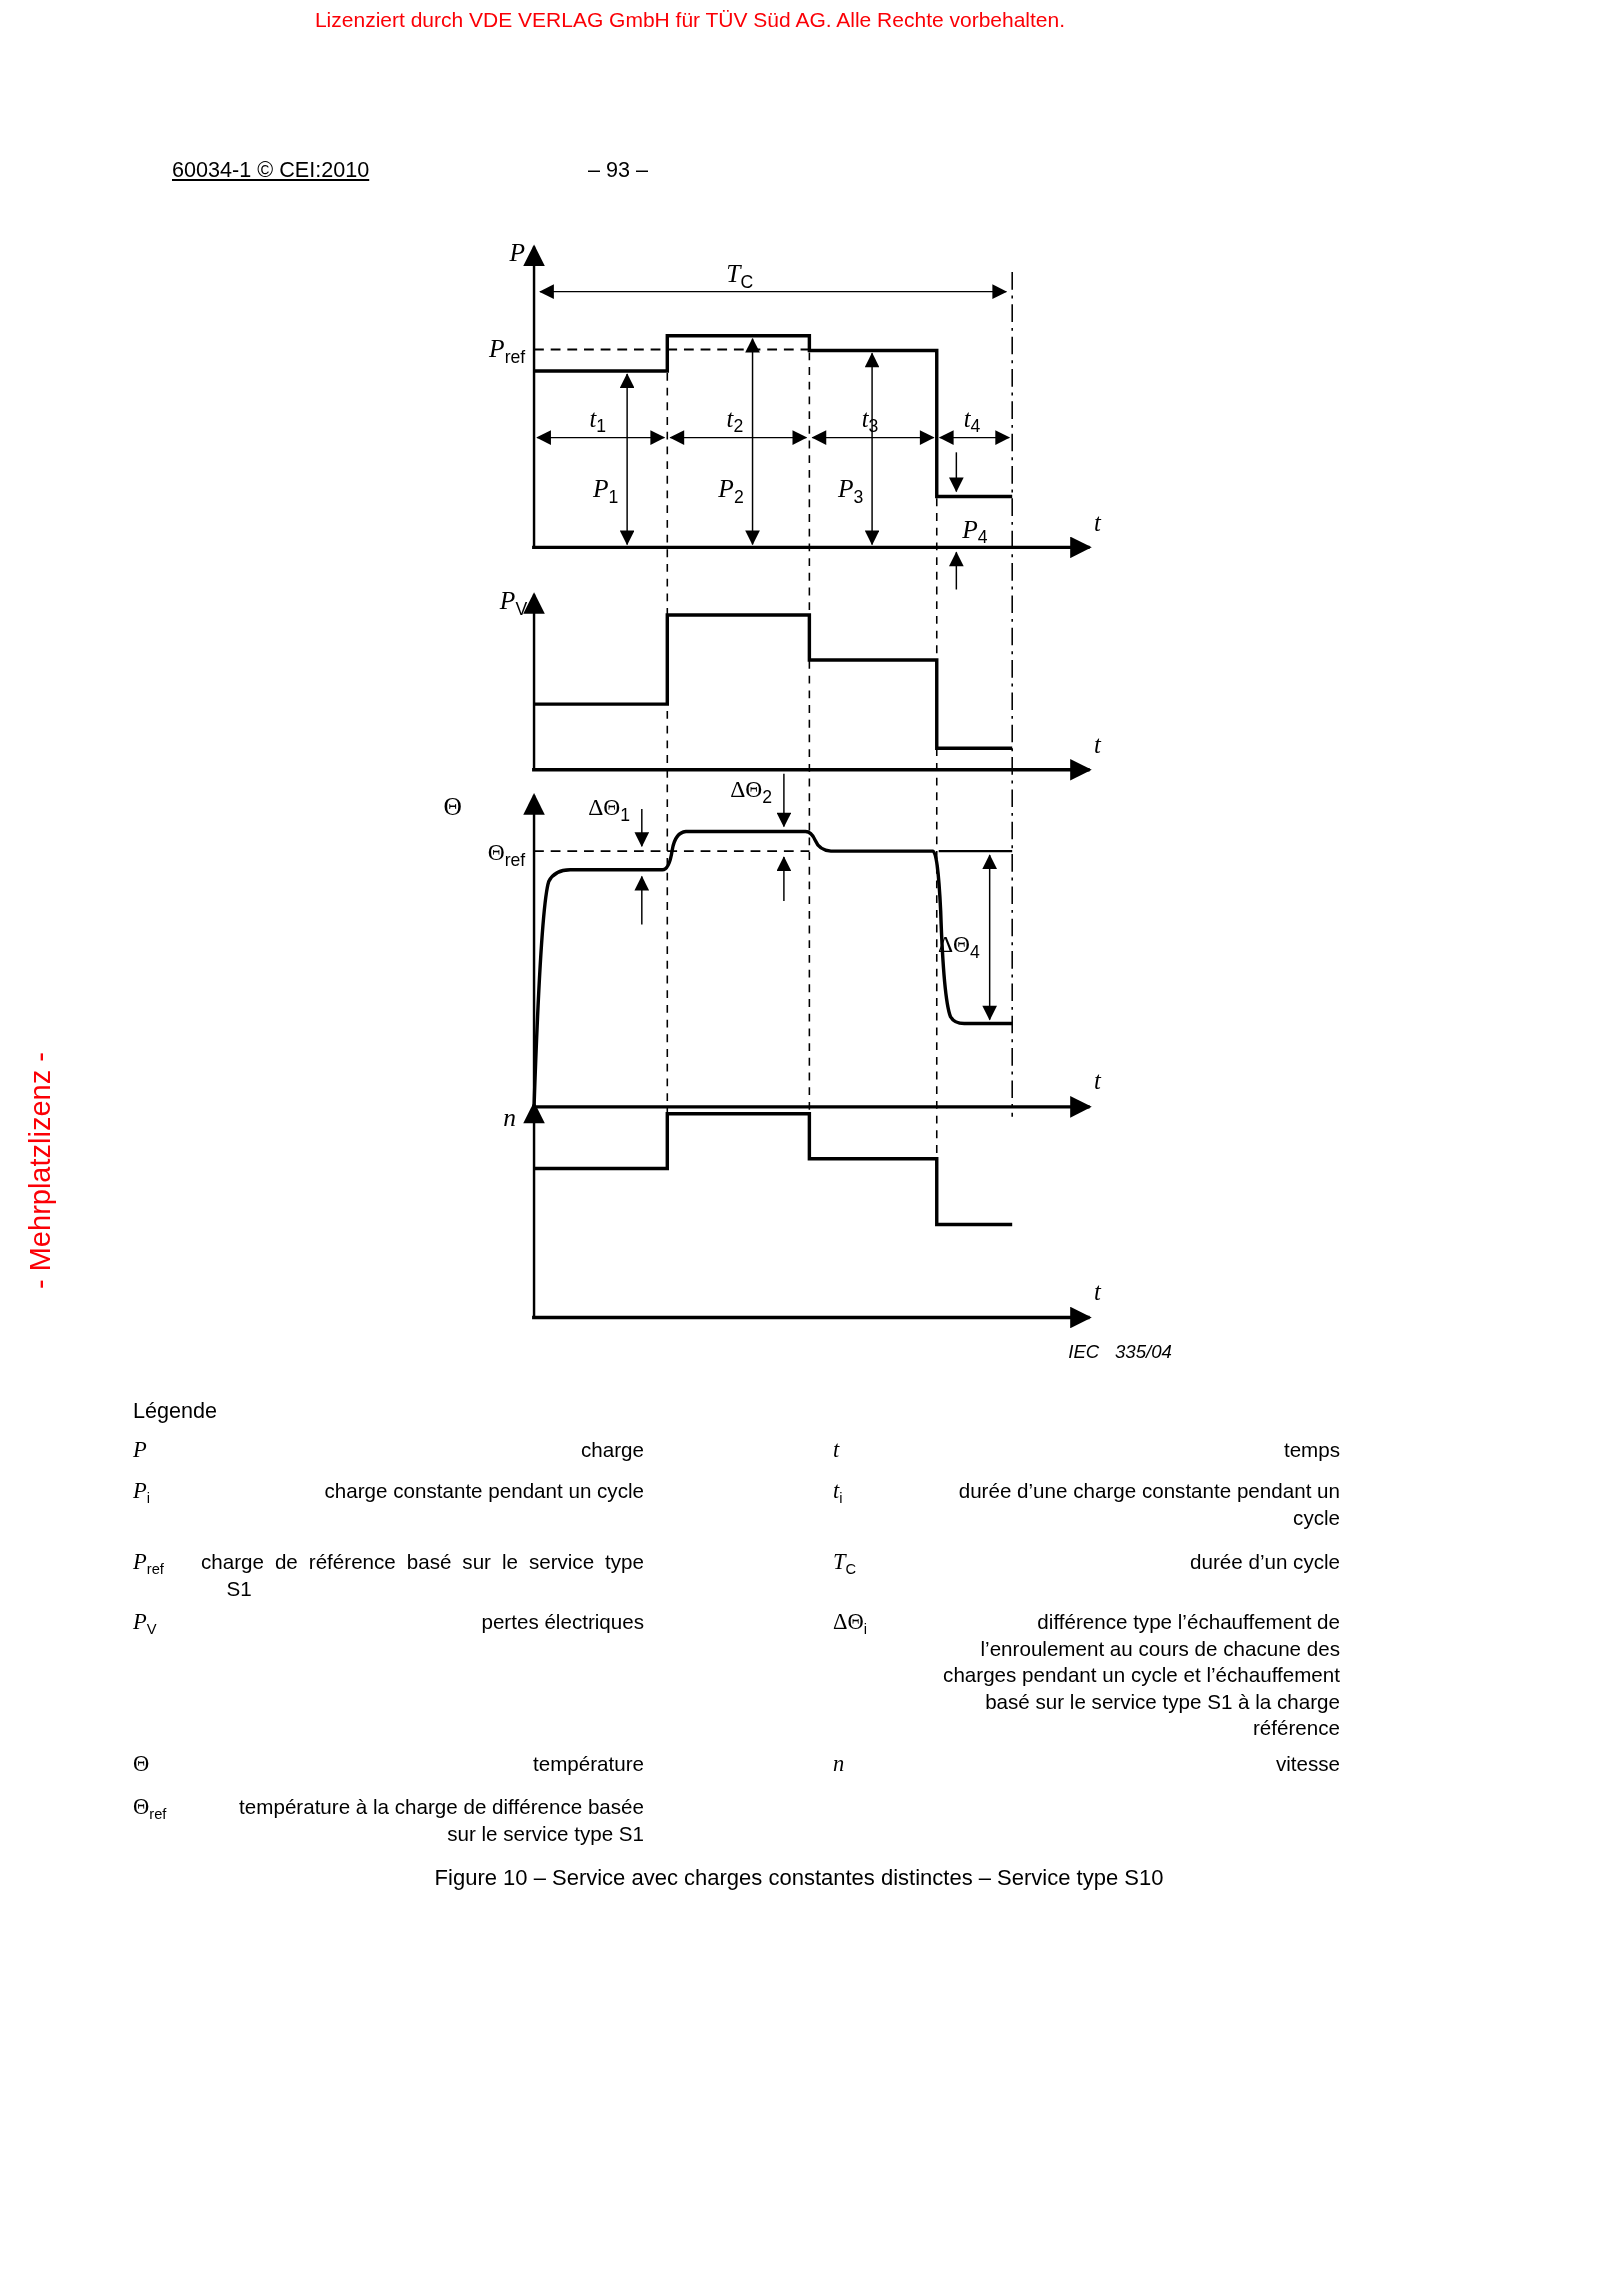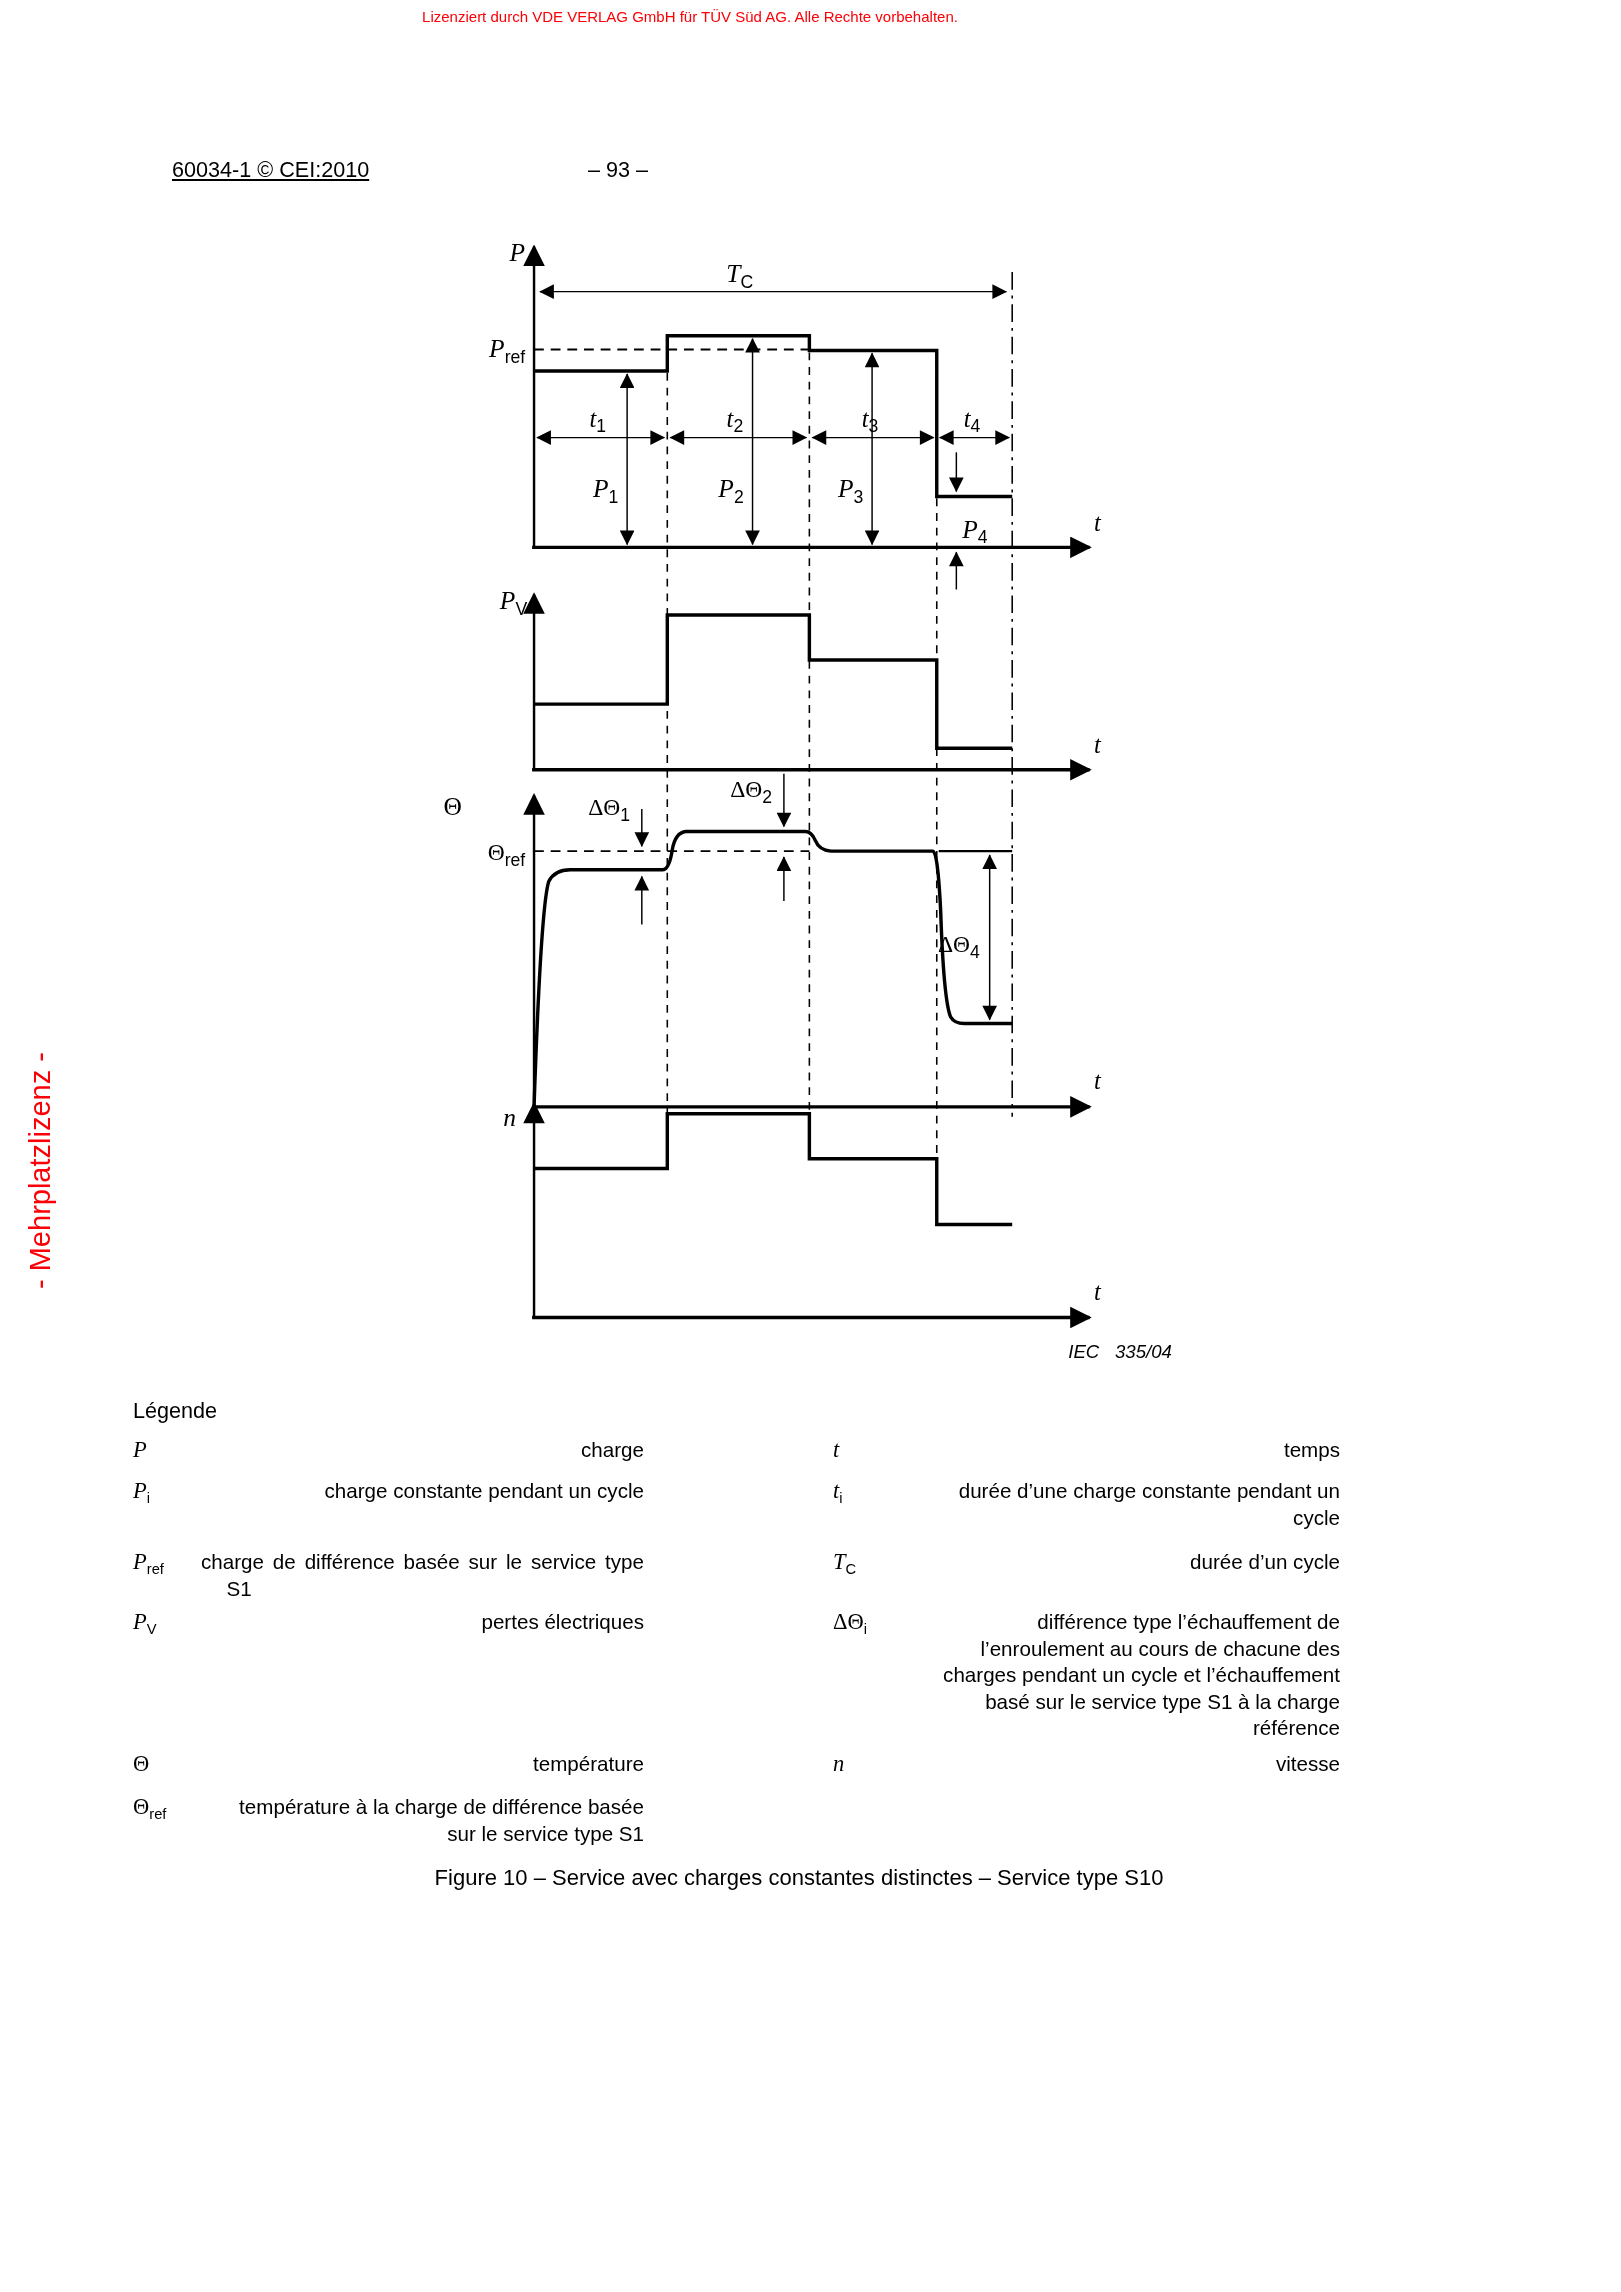--- a/index.html
+++ b/index.html
@@ -1,19 +1,19 @@
 <!DOCTYPE html>
 <html><head>
 <meta charset="utf-8">
 <style>
   html,body{margin:0;padding:0;background:#fff;}
   body{position:relative;width:1621px;height:2293px;font-family:"Liberation Sans",sans-serif;color:#000;overflow:hidden;}
   .abs{position:absolute;}
   .red{color:#fb0006;}
-  #license{top:7.8px;left:690px;transform:translateX(-50%);font-size:15px;white-space:nowrap;}
+  #license{top:7.8px;left:690px;transform:translateX(-50%);font-size:21px;white-space:nowrap;}
   #sidenote{left:23.5px;top:1289px;transform:rotate(-90deg);transform-origin:0 0;font-size:29px;white-space:nowrap;}
   #docref{left:172px;top:157px;font-size:21.6px;text-decoration:underline;}
   #pageno{left:588px;top:157px;font-size:21.6px;}
   #caption{left:799px;top:1865px;transform:translateX(-50%);font-size:22px;font-weight:normal;white-space:nowrap;}
   #legend-title{left:133px;top:1398px;font-size:21.6px;font-weight:normal;}
   svg text{fill:#000;}
   .vl{font-family:"Liberation Serif",serif;font-style:italic;font-size:26px;}
   .vls{font-family:"Liberation Serif",serif;font-style:italic;font-size:25px;}
   .sb{font-family:"Liberation Sans",sans-serif;font-style:normal;font-size:18px;}
   .gk{font-family:"Liberation Serif",serif;font-style:normal;font-size:26px;}
@@ -140,21 +140,21 @@
   <span class="symr"><i>t</i><sub>i</sub></span>
   <div class="txtr">
     <div class="nw">durée d’une charge constante pendant un</div>
     <div class="nw">cycle</div>
   </div>
 </div>
 
 <div class="lrow" style="top:1549px">
   <span class="sym"><i>P</i><sub>ref</sub></span>
   <div class="txt">
-    <div class="jline">charge de différence basée sur le service type</div>
+    <div class="jline">charge de référence basé sur le service type</div>
     <div class="ind">S1</div>
   </div>
   <span class="symr"><i>T</i><sub>C</sub></span>
   <div class="txtr nw">durée d’un cycle</div>
 </div>
 
 <div class="lrow" style="top:1609px">
   <span class="sym"><i>P</i><sub>V</sub></span>
   <div class="txt nw">pertes électriques</div>
   <span class="symr"><i class="up">ΔΘ</i><sub>i</sub></span>

